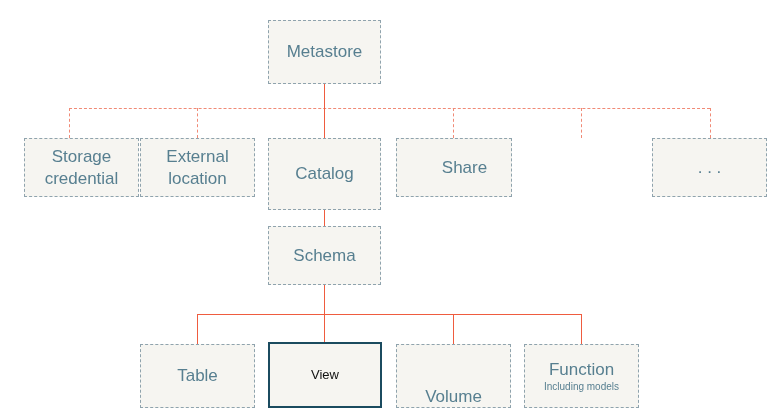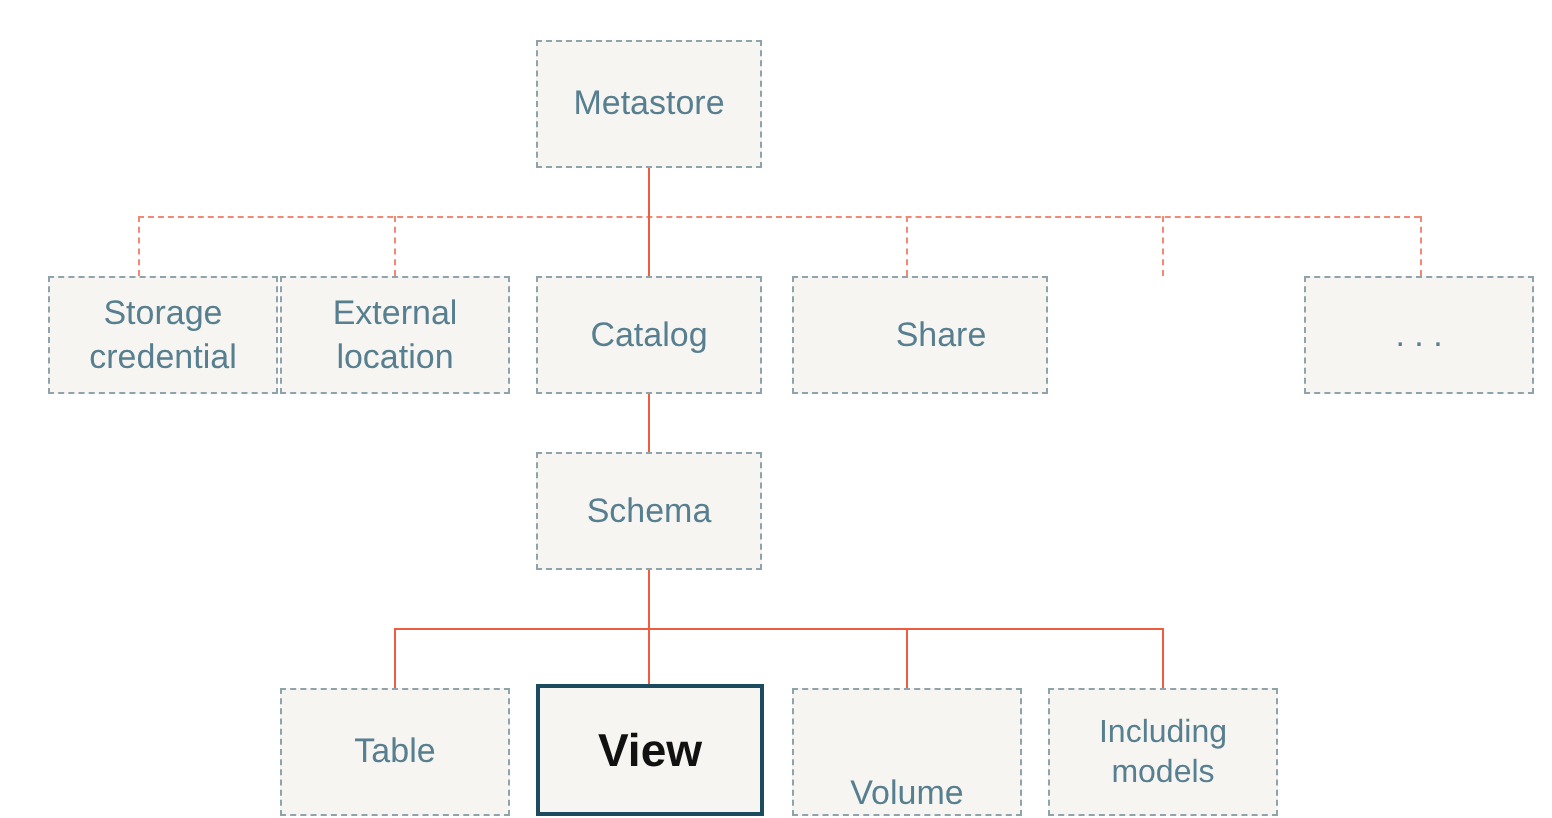--- a/index.html
+++ b/index.html
@@ -35,30 +35,29 @@
     font-size: 17px;
     line-height: 1.25;
     z-index: 3;
   }
   .node .label {
     display: block;
     white-space: pre-line;
   }
   .node .sublabel {
     display: block;
-    font-size: 16px;
+    font-size: 10px;
     line-height: 1.2;
     color: #577f90;
     margin-top: 1px;
   }
   .node.highlight {
     border: 2px solid #1b4b5f;
     color: #111111;
-    font-size: 23px;
-    font-weight: bold;
+    font-size: 13px;
   }
 
   
   .conn {
     position: absolute;
     z-index: 1;
   }
   .conn.v-dash {
     border-left: 1.5px dashed #f08a76;
     width: 0;
@@ -109,25 +108,25 @@
   <div class="node" style="left:24px; top:127px; width:115px; height:59px;">
     <span class="label">Storage
 credential</span>
   </div>
 
   <div class="node" style="left:140px; top:127px; width:115px; height:59px;">
     <span class="label">External
 location</span>
   </div>
 
-  <div class="node" style="left:268px; top:127px; width:113px; height:59px;">
+  <div class="node" style="left:268px; top:127px; width:113px; height:72px;">
     <span class="label">Catalog</span>
   </div>
 
-  <div class="node" style="left:396px; top:127px; width:128px; height:59px;padding-left:21px;">
+  <div class="node" style="left:396px; top:127px; width:116px; height:59px;padding-left:21px;">
     <span class="label">Share</span>
   </div>
 
 
   <div class="node" style="left:652px; top:127px; width:115px; height:59px;">
     <span class="label">. . .</span>
   </div>
 
   <div class="node" style="left:140px; top:333px; width:115px; height:64px;">
     <span class="label">Table</span>
@@ -139,17 +138,18 @@
 
   <div class="node highlight" style="left:268px; top:331px; width:114px; height:66px;">
     <span class="label">View</span>
   </div>
 
   <div class="node" style="left:396px; top:333px; width:115px; height:64px;justify-content:flex-end;">
     <span class="label">Volume</span>
   </div>
 
   <div class="node" style="left:524px; top:333px; width:115px; height:64px;">
+    <span class="label">Function</span>
     <span class="sublabel">Including
 models</span>
   </div>
 
 </div>
 
 </body></html>

